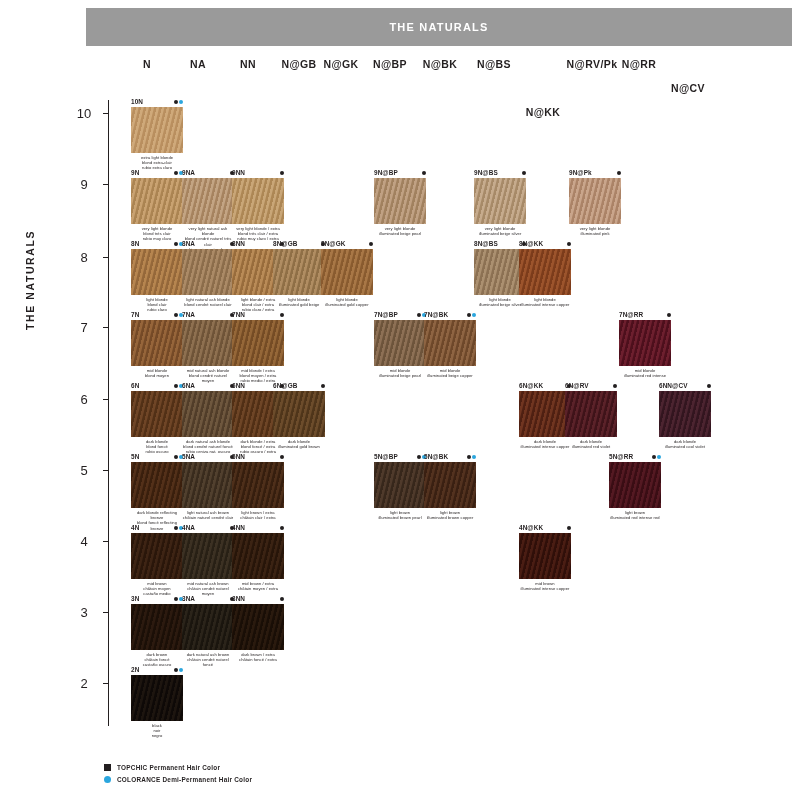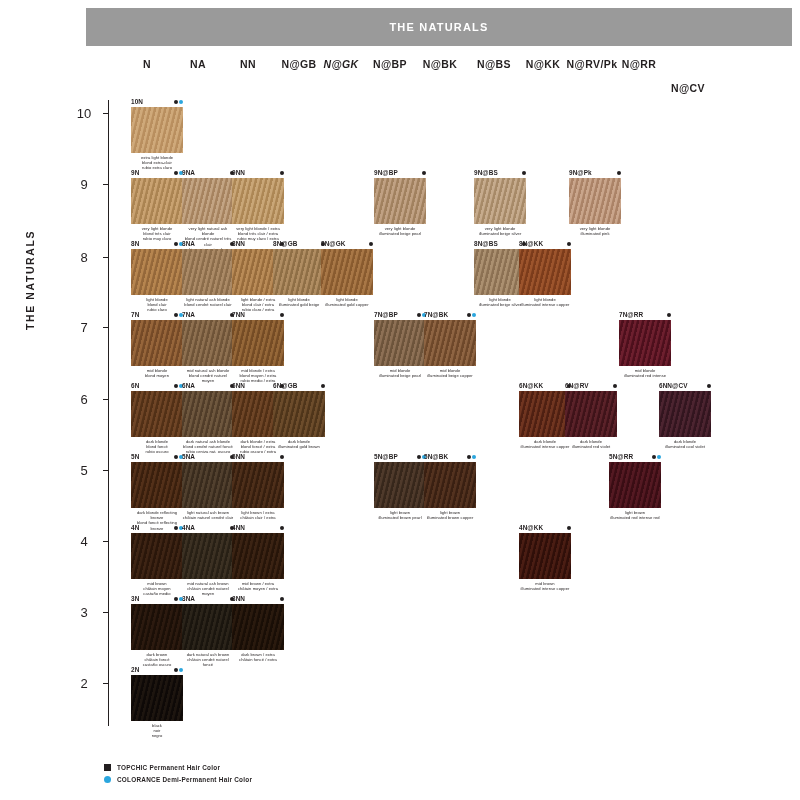--- a/index.html
+++ b/index.html
@@ -158,25 +158,25 @@
 
 <div class="page">
 
   <div class="header-bar">THE NATURALS</div>
 
   <div class="col-headers">
       <div class="col-header" style="left: 147px;">N</div>
       <div class="col-header" style="left: 198px;">NA</div>
       <div class="col-header" style="left: 248px;">NN</div>
       <div class="col-header" style="left: 299px;">N@GB</div>
-      <div class="col-header" style="left: 341px; font-style: italic;">N@GK</div>
+      <div class="col-header" style="left: 341px;">N@GK</div>
       <div class="col-header" style="left: 390px;">N@BP</div>
       <div class="col-header" style="left: 440px;">N@BK</div>
       <div class="col-header" style="left: 494px;">N@BS</div>
-      <div class="col-header" style="left: 543px;">N@KK</div>
+      <div class="col-header" style="left: 543px; margin-top: 48px;">N@KK</div>
       <div class="col-header" style="left: 592px;">N@RV/Pk</div>
       <div class="col-header" style="left: 639px;">N@RR</div>
       <div class="col-header" style="left: 688px; margin-top: 24px;">N@CV</div>
     </div>
 
   <div class="axis-label">THE NATURALS</div>
   <div class="axis-line"></div>
 
   <div id="rows-layer">
       <div class="row-num" style="left: 72px; top: 113px;">10</div>

